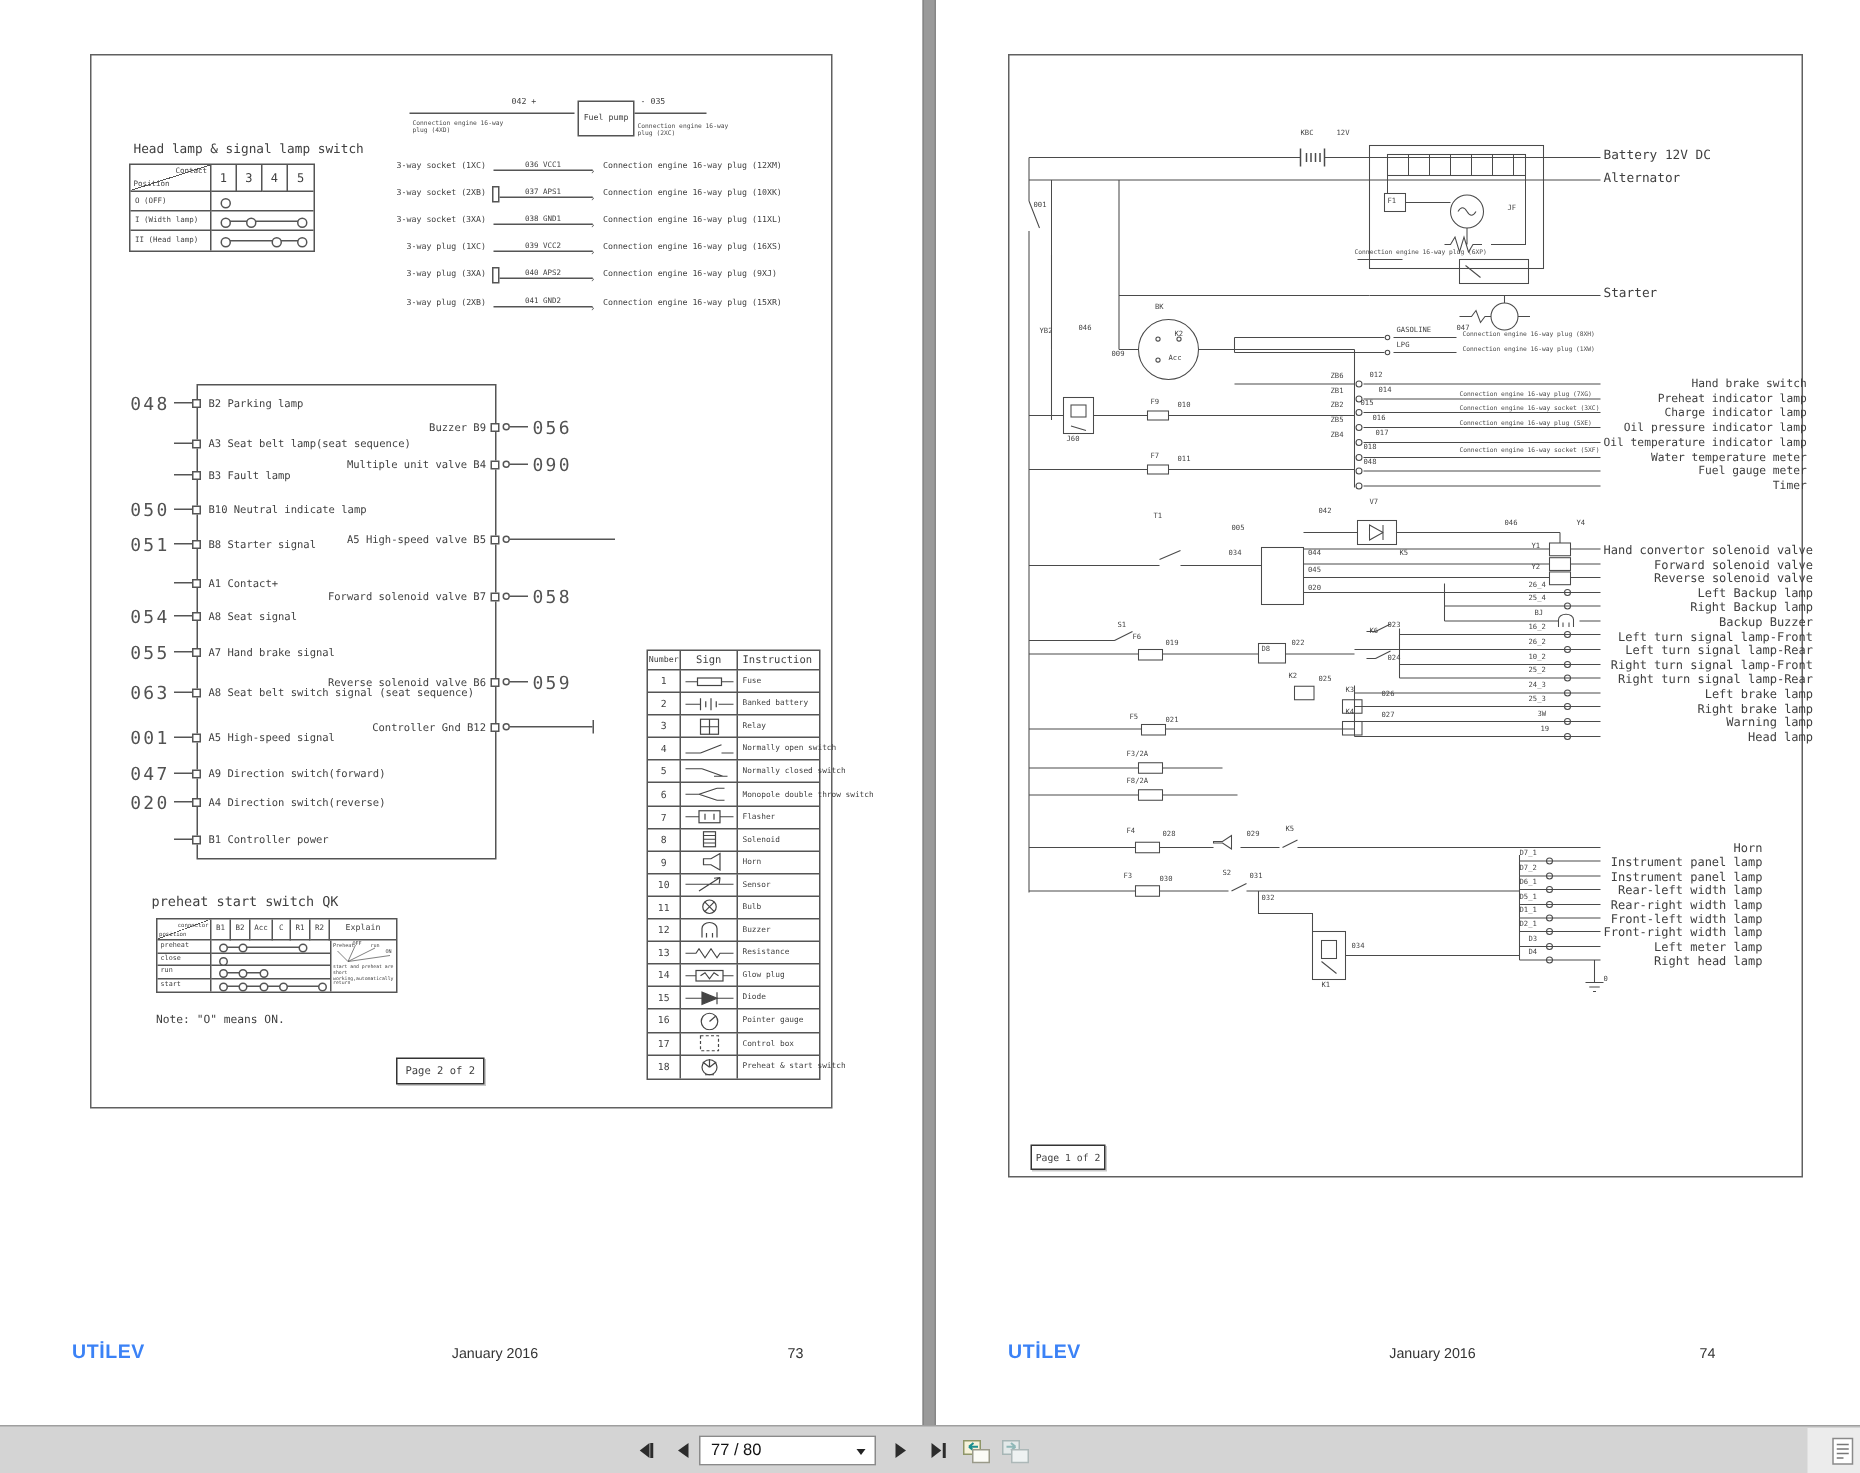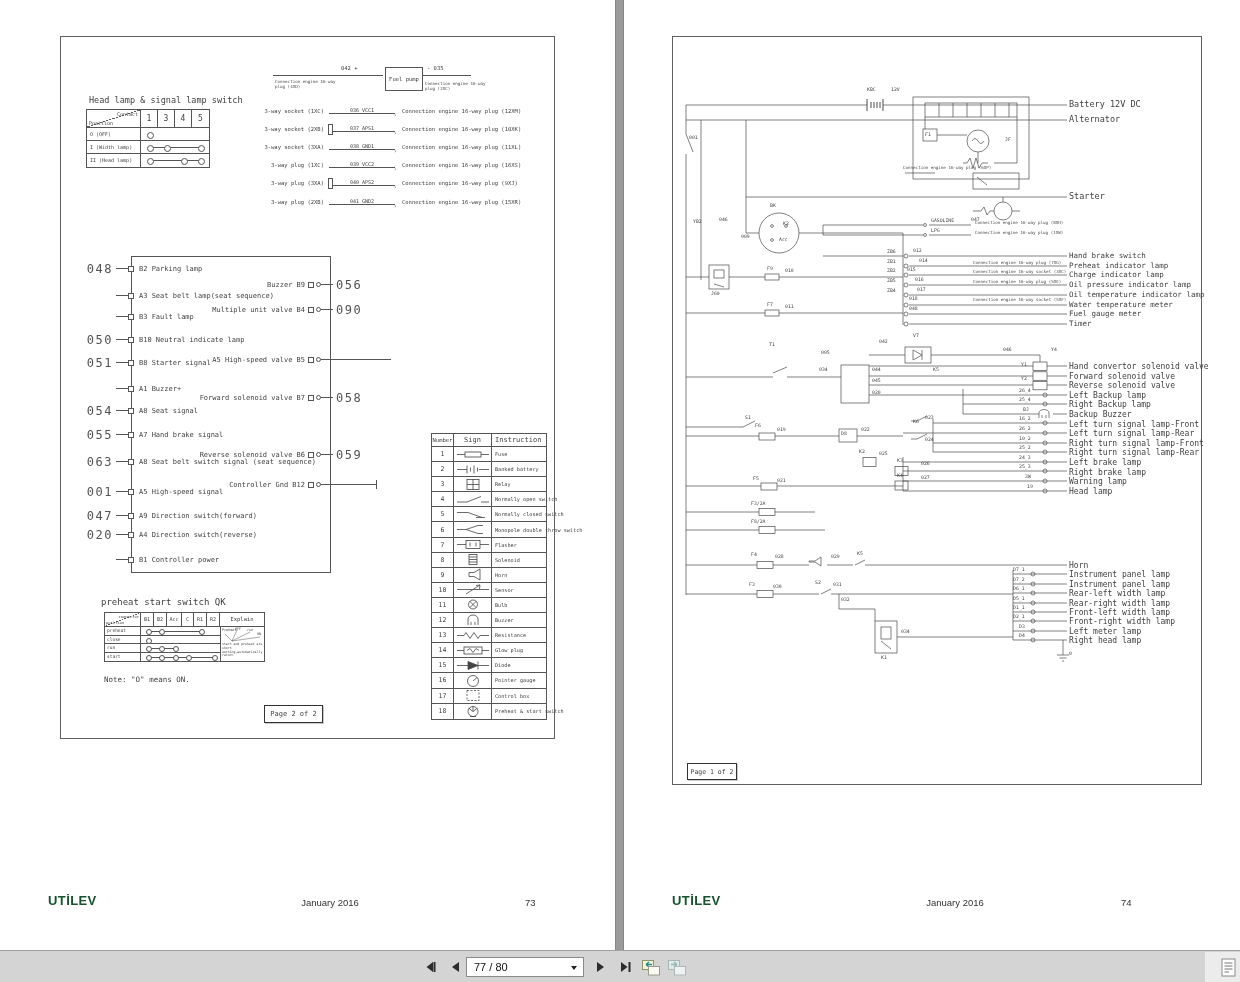--- a/index.html
+++ b/index.html
@@ -16,21 +16,21 @@
   .hw::after{content:"›";position:absolute;right:-2px;bottom:-4.5px;font-size:6px;color:#555;}
   .hnum{font-size:5px;text-align:center;white-space:nowrap;}
   .hr{font-size:5.5px;padding-left:7px;white-space:nowrap;}
   .hfuse{position:absolute;left:-1px;bottom:-4px;width:3px;height:9px;border:0.8px solid #555;background:#fff;}
   
   .plrow{position:absolute;left:8px;display:flex;align-items:center;height:11px;}
   .pnum{width:44px;text-align:right;font-size:12px;letter-spacing:1.5px;color:#525252;padding-right:3px;}
   .pwire{width:12px;height:0;border-top:1px solid #555;}
   .psq{width:4px;height:4px;border:0.8px solid #555;background:#fff;flex:none;}
   .plab{font-size:7px;padding-left:5px;white-space:nowrap;}
-  .prrow{position:absolute;left:96px;display:flex;align-items:center;height:11px;}
+  .prrow{position:absolute;left:115px;display:flex;align-items:center;height:11px;}
   .prlab{width:148px;text-align:right;font-size:7px;padding-right:3px;white-space:nowrap;}
   .pdot{width:3px;height:3px;border:0.7px solid #555;border-radius:50%;margin-left:2px;flex:none;}
   .pnum2{font-size:12px;letter-spacing:1.5px;color:#525252;padding-left:3px;}
   .gbar{width:1px;height:9px;background:#555;}
   
   .ltab,.ptab{position:absolute;border:1px solid #555;background:#fff;}
   .trow{display:flex;}
   .tc{border-right:1px solid #555;border-bottom:1px solid #555;box-sizing:border-box;position:relative;}
   .tc:last-child{border-right:none;}
   .diag{background:linear-gradient(to bottom right,transparent 49%,#555 49%,#555 51%,transparent 51%);}
@@ -41,22 +41,22 @@
   
   .gtab{position:absolute;border:1px solid #555;background:#fff;}
   .grow{display:flex;height:15.1px;}
   .g-n{width:22px;border-right:1px solid #555;border-bottom:1px solid #555;font-size:6.5px;display:flex;align-items:center;justify-content:center;box-sizing:border-box;}
   .g-s{width:38px;border-right:1px solid #555;border-bottom:1px solid #555;display:flex;align-items:center;justify-content:center;box-sizing:border-box;}
   .g-i{width:54px;border-bottom:1px solid #555;font-size:5.2px;display:flex;align-items:center;padding-left:3px;box-sizing:border-box;white-space:nowrap;}
   .badge{position:absolute;border:1.5px solid #333;background:#fff;display:flex;align-items:center;justify-content:center;font-size:7px;box-shadow:1px 1px 0 #c9c9c9;}
   .an{position:absolute;font-size:4.8px;white-space:nowrap;color:#454545;}
   .cap{position:absolute;font-size:4.2px;white-space:nowrap;color:#4a4a4a;}
   .stk{position:absolute;left:396px;white-space:nowrap;}
-  .stk span{display:block;}
-  .foot-logo{position:absolute;font-family:"Liberation Sans",sans-serif;font-weight:bold;font-size:13px;letter-spacing:0.4px;color:#14532d;}
+  .stk span{display:block;text-align:right;}
+  .foot-logo{position:absolute;font-family:"Liberation Sans",sans-serif;font-weight:bold;font-size:13px;letter-spacing:0.4px;color:#3b82f6;}
   .foot-date{position:absolute;font-family:"Liberation Sans",sans-serif;font-size:9.5px;color:#333;width:180px;text-align:center;}
   .foot-num{position:absolute;font-family:"Liberation Sans",sans-serif;font-size:9.5px;color:#333;}
   .divider{position:absolute;left:615px;top:0;width:9px;height:950px;background:#9a9a9a;border-left:1px solid #868686;border-right:1px solid #868686;box-sizing:border-box;}
   
   .toolbar{position:absolute;left:0;top:950px;width:1240px;height:32px;background:#d4d4d4;border-top:1px solid #9f9f9f;box-sizing:border-box;}
   .tbtn{position:absolute;top:5px;width:22px;height:22px;display:flex;align-items:center;justify-content:center;cursor:pointer;}
   .pgbox{position:absolute;left:466px;top:6px;width:118px;height:20px;background:#fff;border:1px solid #8a8a8a;box-sizing:border-box;display:flex;align-items:center;font-family:"Liberation Sans",sans-serif;font-size:11px;color:#111;padding-left:7px;}
   .caret{position:absolute;right:6px;top:8px;width:0;height:0;border-left:3.5px solid transparent;border-right:3.5px solid transparent;border-top:4.5px solid #222;}
   .tb-right{position:absolute;left:1205px;top:1px;width:35px;height:31px;background:#ececec;}
 </style>
@@ -187,21 +187,21 @@
       <div class="plrow" style="top:320px;">
           <span class="pnum">051</span>
           <span class="pwire"></span>
           <span class="psq"></span>
           <span class="plab">B8 Starter signal</span>
         </div>
       <div class="plrow" style="top:346px;">
           <span class="pnum"></span>
           <span class="pwire"></span>
           <span class="psq"></span>
-          <span class="plab">A1 Buzzer+</span>
+          <span class="plab">A1 Contact+</span>
         </div>
       <div class="plrow" style="top:368px;">
           <span class="pnum">054</span>
           <span class="pwire"></span>
           <span class="psq"></span>
           <span class="plab">A8 Seat signal</span>
         </div>
       <div class="plrow" style="top:392px;">
           <span class="pnum">055</span>
           <span class="pwire"></span>
@@ -778,21 +778,21 @@
       <span class="an" style="left:340px;top:568px;">D1_1</span>
       <span class="an" style="left:340px;top:577px;">D2_1</span>
       <span class="an" style="left:346px;top:587px;">D3</span>
       <span class="an" style="left:346px;top:596px;">D4</span>
 
       <div class="badge" style="left:14px;top:726px;width:48px;height:15px;font-size:6.5px;">Page 1 of 2</div>
     </div>
 
     <span class="foot-logo" style="left:47px;top:893px;">UTİLEV</span>
     <span class="foot-date" style="left:240px;top:897px;">January 2016</span>
-    <span class="foot-num" style="left:496px;top:897px;">74</span>
+    <span class="foot-num" style="left:508px;top:897px;">74</span>
   </div>
 
   <div class="toolbar">
     <div class="tbtn" style="left:418px;">
         <svg width="16" height="14">
           <path d="M12 2 L5.5 7 L12 12 Z" fill="#2c2c2c"></path>
           <rect x="12.5" y="2" width="2" height="10" fill="#2c2c2c"></rect>
         </svg>
       </div>
     <div class="tbtn" style="left:444px;">

